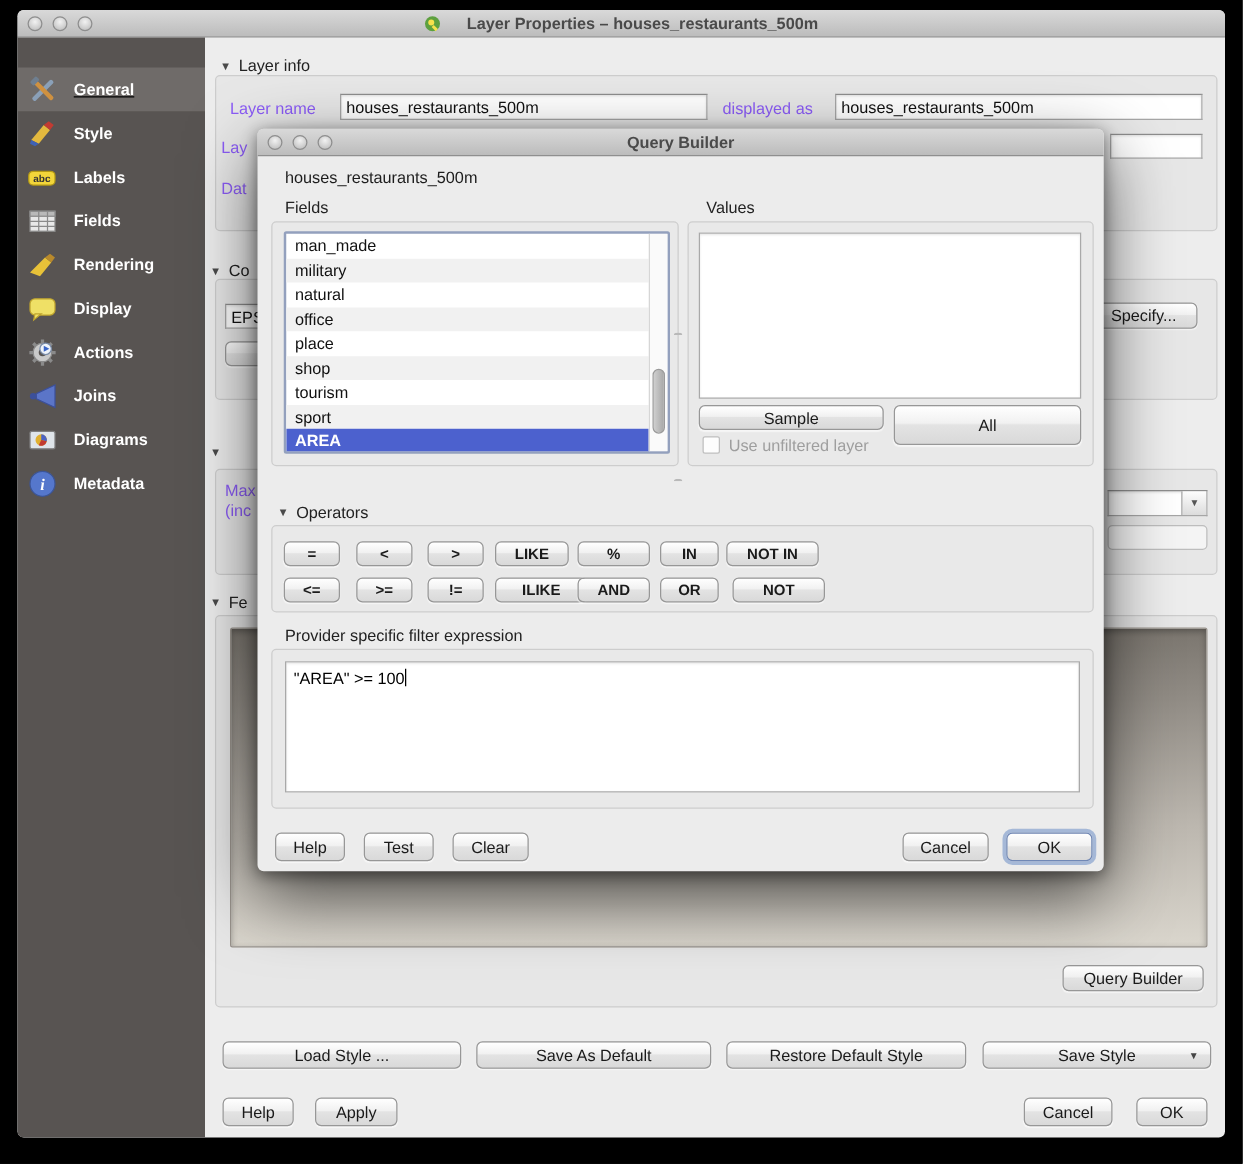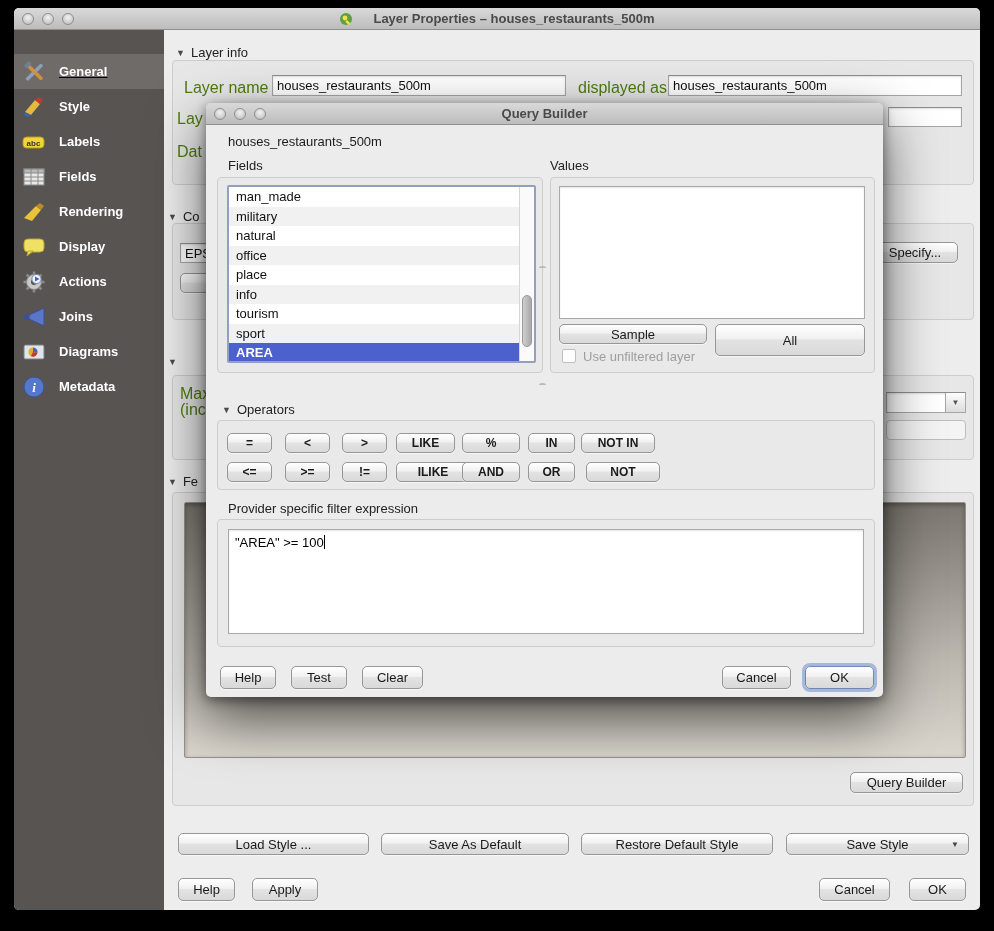--- a/index.html
+++ b/index.html
@@ -27,21 +27,21 @@
   .side-item .lbl { color:#fff; font-size:13px; font-weight:bold; margin-left:13px; white-space:nowrap; }
 
   
   .content { position:absolute; left:150px; top:22px; right:0; bottom:0; }
   .sect-head { position:absolute; font-size:13px; color:#222; display:flex; align-items:center; gap:6px; white-space:nowrap;}
   .tri { font-size:9px; color:#4a4a4a; }
   .groupbox { position:absolute; background:#e7e7e7; border:1px solid #cdcdcd; border-radius:4px; }
   .field { position:absolute; background:#fff; border:1px solid #a6a6a6; border-top-color:#8d8d8d;
            font-size:13px; color:#101010; padding:2px 4px; overflow:hidden; white-space:nowrap;
            box-shadow:inset 0 1px 2px rgba(0,0,0,.12); }
-  .flabel { position:absolute; font-size:16px; color:#4d7c0f; white-space:nowrap; }
+  .flabel { position:absolute; font-size:13px; color:#8b5cf6; white-space:nowrap; }
   .btn { background:linear-gradient(#ffffff,#f1f1f1 45%,#e3e3e3 50%,#d9d9d9);
          border:1px solid #979797; border-radius:5px; font-size:13px; color:#1a1a1a;
          display:flex; align-items:center; justify-content:center; white-space:nowrap;
          box-shadow:0 1px 1px rgba(255,255,255,.6); font-family:inherit; }
   .abs { position:absolute; }
   .grad-box { position:absolute; border:1px solid #97918a; border-radius:2px;
               background:linear-gradient(#7b766f,#918c85 22%,#bcb7af 62%,#dad6cd);
               box-shadow:inset 0 2px 5px rgba(0,0,0,.3); }
   .combo-arrow { position:absolute; right:0; top:0; width:20px; height:100%;
                  background:linear-gradient(#fdfdfd,#dcdcdc); border-left:1px solid #a6a6a6;
@@ -265,31 +265,31 @@
 
     <div class="col-label" style="left:22px; top:55px">Fields</div>
     <div class="groupbox" style="left:11px; top:74px; width:326px; height:196px; background:#e9e9e9"></div>
     <div class="listbox">
       <div class="listrows">
         <div class="lrow">man_made</div>
         <div class="lrow">military</div>
         <div class="lrow">natural</div>
         <div class="lrow">office</div>
         <div class="lrow">place</div>
-        <div class="lrow">info</div>
+        <div class="lrow">shop</div>
         <div class="lrow">tourism</div>
         <div class="lrow">sport</div>
         <div class="lrow selected">AREA</div>
       </div>
       <div class="vscroll">
         <div class="vthumb" style="top:108px; height:52px"></div>
       </div>
     </div>
 
-    <div class="col-label" style="left:344px; top:55px">Values</div>
+    <div class="col-label" style="left:359px; top:55px">Values</div>
     <div class="groupbox" style="left:344px; top:74px; width:325px; height:196px; background:#e9e9e9"></div>
     <div class="whitebox" style="left:353px; top:83px; width:306px; height:133px"></div>
     <div class="btn abs" style="left:353px; top:221px; width:148px; height:20px">Sample</div>
     <div class="btn abs" style="left:509px; top:221px; width:150px; height:32px">All</div>
     <div class="check" style="left:356px; top:246px"></div>
     <div class="check-lbl" style="left:377px; top:246px">Use unfiltered layer</div>
 
     <div class="grip" style="left:333px; top:163px"></div>
     <div class="grip" style="left:333px; top:280px"></div>
 

